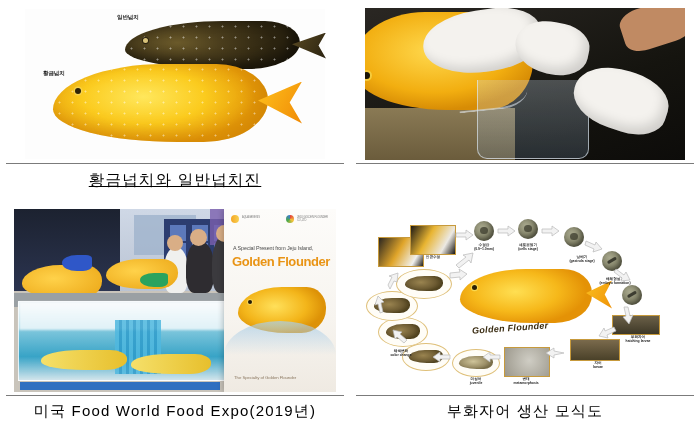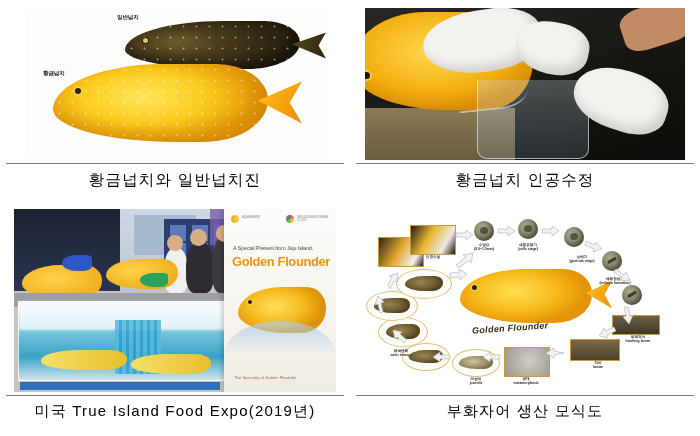--- a/index.html
+++ b/index.html
@@ -6,21 +6,21 @@
   body{
     width:700px;height:436px;
     background:#ffffff;
     font-family:"Liberation Sans","DejaVu Sans",sans-serif;
     overflow:hidden;
   }
   .sheet{position:relative;width:700px;height:436px;box-sizing:border-box;}
 
   .grid{display:flex;flex-wrap:wrap;width:700px;}
   .cell{width:350px;box-sizing:border-box;}
-  .cell.r1{height:200px;}
+  .cell.r1{height:200px;text-decoration:underline;}
   .cell.r2{height:236px;}
 
   .figbox{
     box-sizing:border-box;
     display:flex;align-items:center;justify-content:center;
     background:#ffffff;
     overflow:hidden;
   }
   .cell.r1 .figbox{height:163px;padding:4px 10px 0 10px;}
   .cell.r2 .figbox{height:195px;padding:6px 10px 0 10px;}
@@ -231,21 +231,20 @@
           </div>
           <div class="tube"></div>
           <div class="beaker"></div>
           <div class="glove g1"></div>
           <div class="glove g2"></div>
           <div class="glove g3"></div>
           <div class="arm"></div>
         </div>
       </div>
       <div class="rule"></div>
-      <div class="caption">황금넙치 인공수정</div>
     </div>
 
     <div class="cell r2">
       <div class="figbox">
         <div class="ph3">
           <div class="curtain"></div>
           <div class="backwall"></div>
           <div class="screen"></div>
           <div class="board">
             <div class="sq" style="left:6px;top:6px"></div>
@@ -288,21 +287,21 @@
             <div class="ttl">Golden Flounder</div>
             <div class="pfish">
               <div class="pe"></div>
             </div>
             <div class="splash"></div>
             <div class="foot">The Specialty of Golden Flounder</div>
           </div>
         </div>
       </div>
       <div class="rule"></div>
-      <div class="caption">미국 True Island Food Expo(2019년)</div>
+      <div class="caption">미국 Food World Food Expo(2019년)</div>
     </div>
 
     <div class="cell r2">
       <div class="figbox">
         <div class="ph4">
 
           <div class="kfish">
             <div class="ke"></div>
           </div>
           <div class="gf">Golden Flounder</div>

